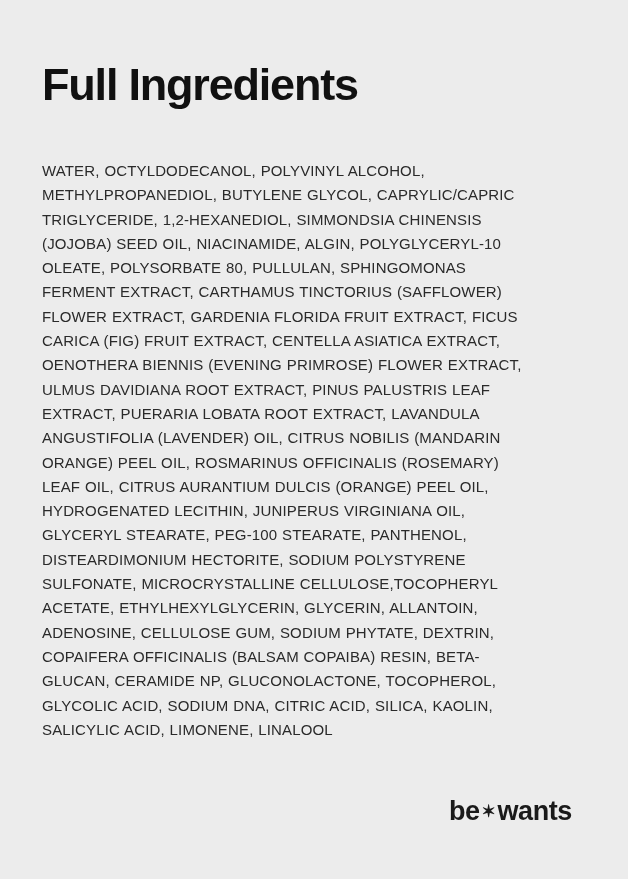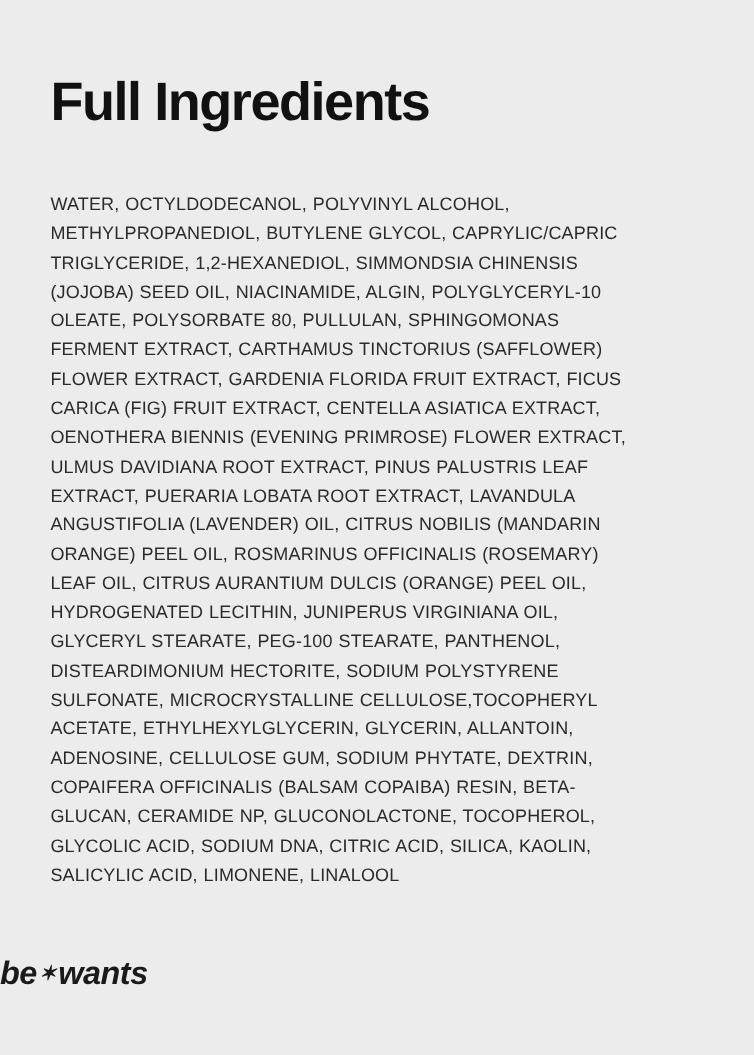--- a/index.html
+++ b/index.html
@@ -41,22 +41,21 @@
     text-align: left;
     word-spacing: 0.5px;
     max-width: 548px;
     white-space: normal;
   }
   .brand-wrap {
     position: absolute;
     left: 0;
     right: 0;
     bottom: 52px;
-    text-align: left;
-    font-style: italic;
+    text-align: right;
   }
   .brand {
     display: inline-block;
     font-size: 27px;
     font-weight: bold;
     letter-spacing: -0.4px;
     color: #1a1a1a;
   }
   .brand .star {
     font-size: 17px;

